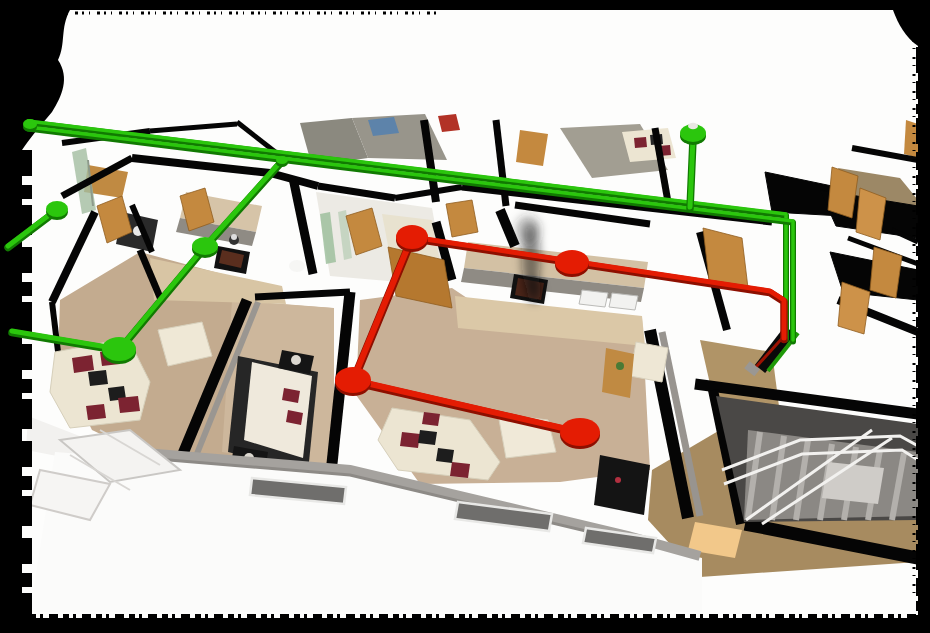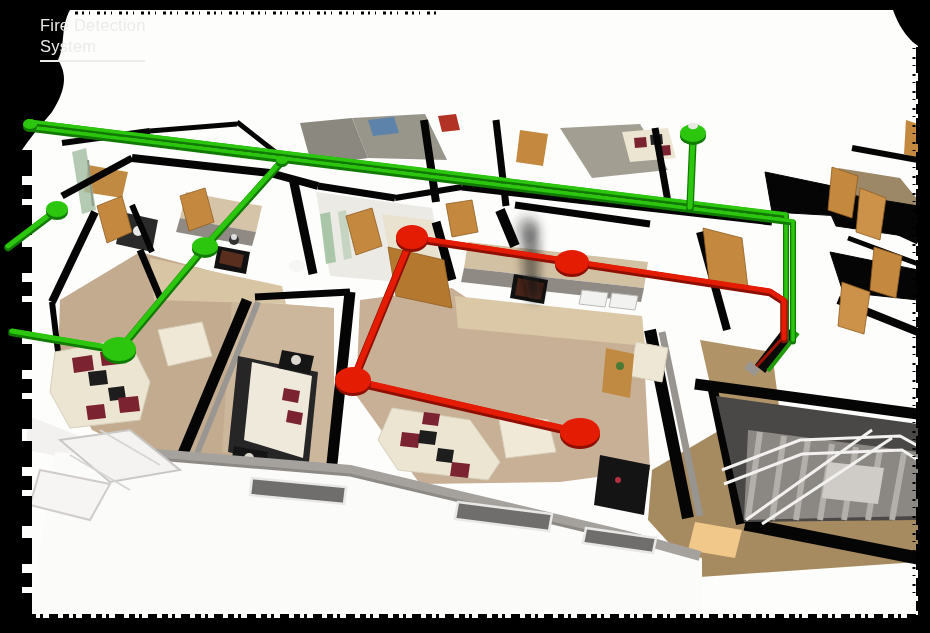--- a/index.html
+++ b/index.html
@@ -280,19 +280,14 @@
           <ellipse cx="572" cy="265" rx="17" ry="12" fill="#8e0f00"></ellipse>
           <ellipse cx="572" cy="262" rx="17" ry="12" fill="#e41c03"></ellipse>
           <ellipse cx="353" cy="383" rx="18" ry="13" fill="#8e0f00"></ellipse>
           <ellipse cx="353" cy="380" rx="18" ry="13" fill="#e41c03"></ellipse>
           <ellipse cx="580" cy="435" rx="20" ry="14" fill="#8e0f00"></ellipse>
           <ellipse cx="580" cy="432" rx="20" ry="14" fill="#e41c03"></ellipse>
         </g>
       </g>
 </svg>
 
-<div class="title-block">
-  <div class="title-line">Fire Detection</div>
-  <div class="title-line">System</div>
-  <div class="title-underline"></div>
+
 </div>
 
-</div>
-
 </body></html>

